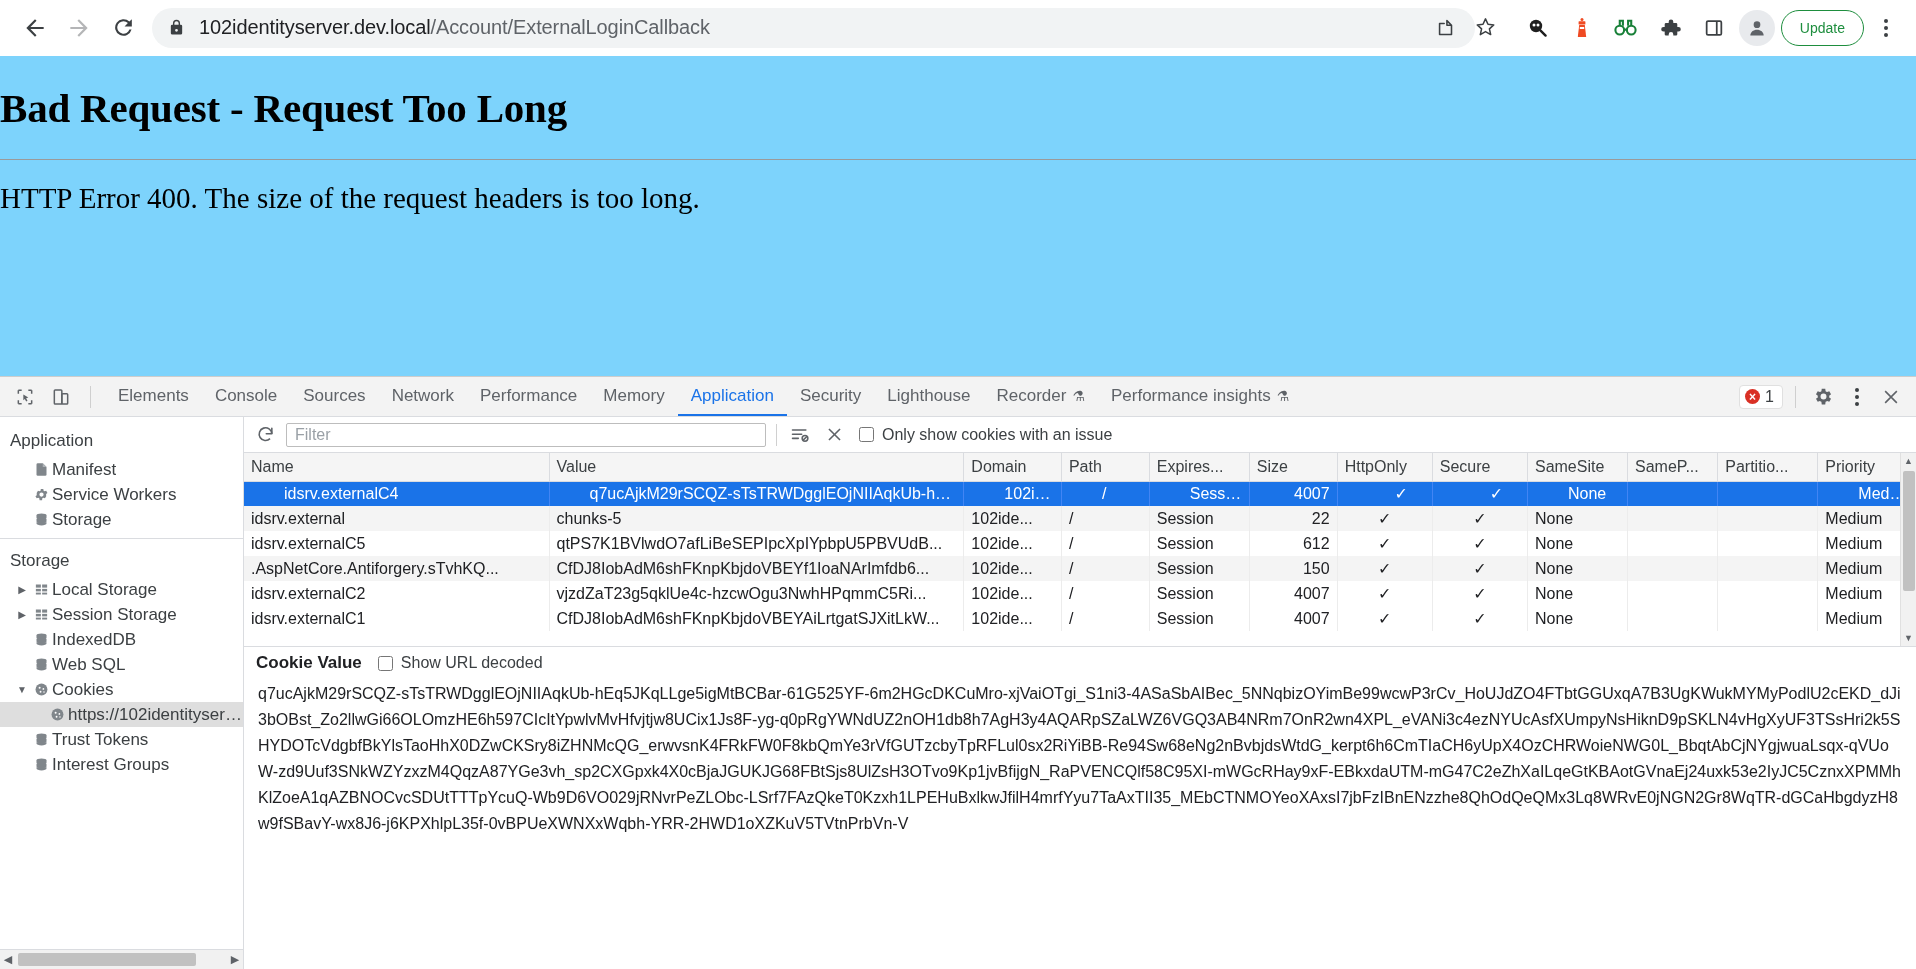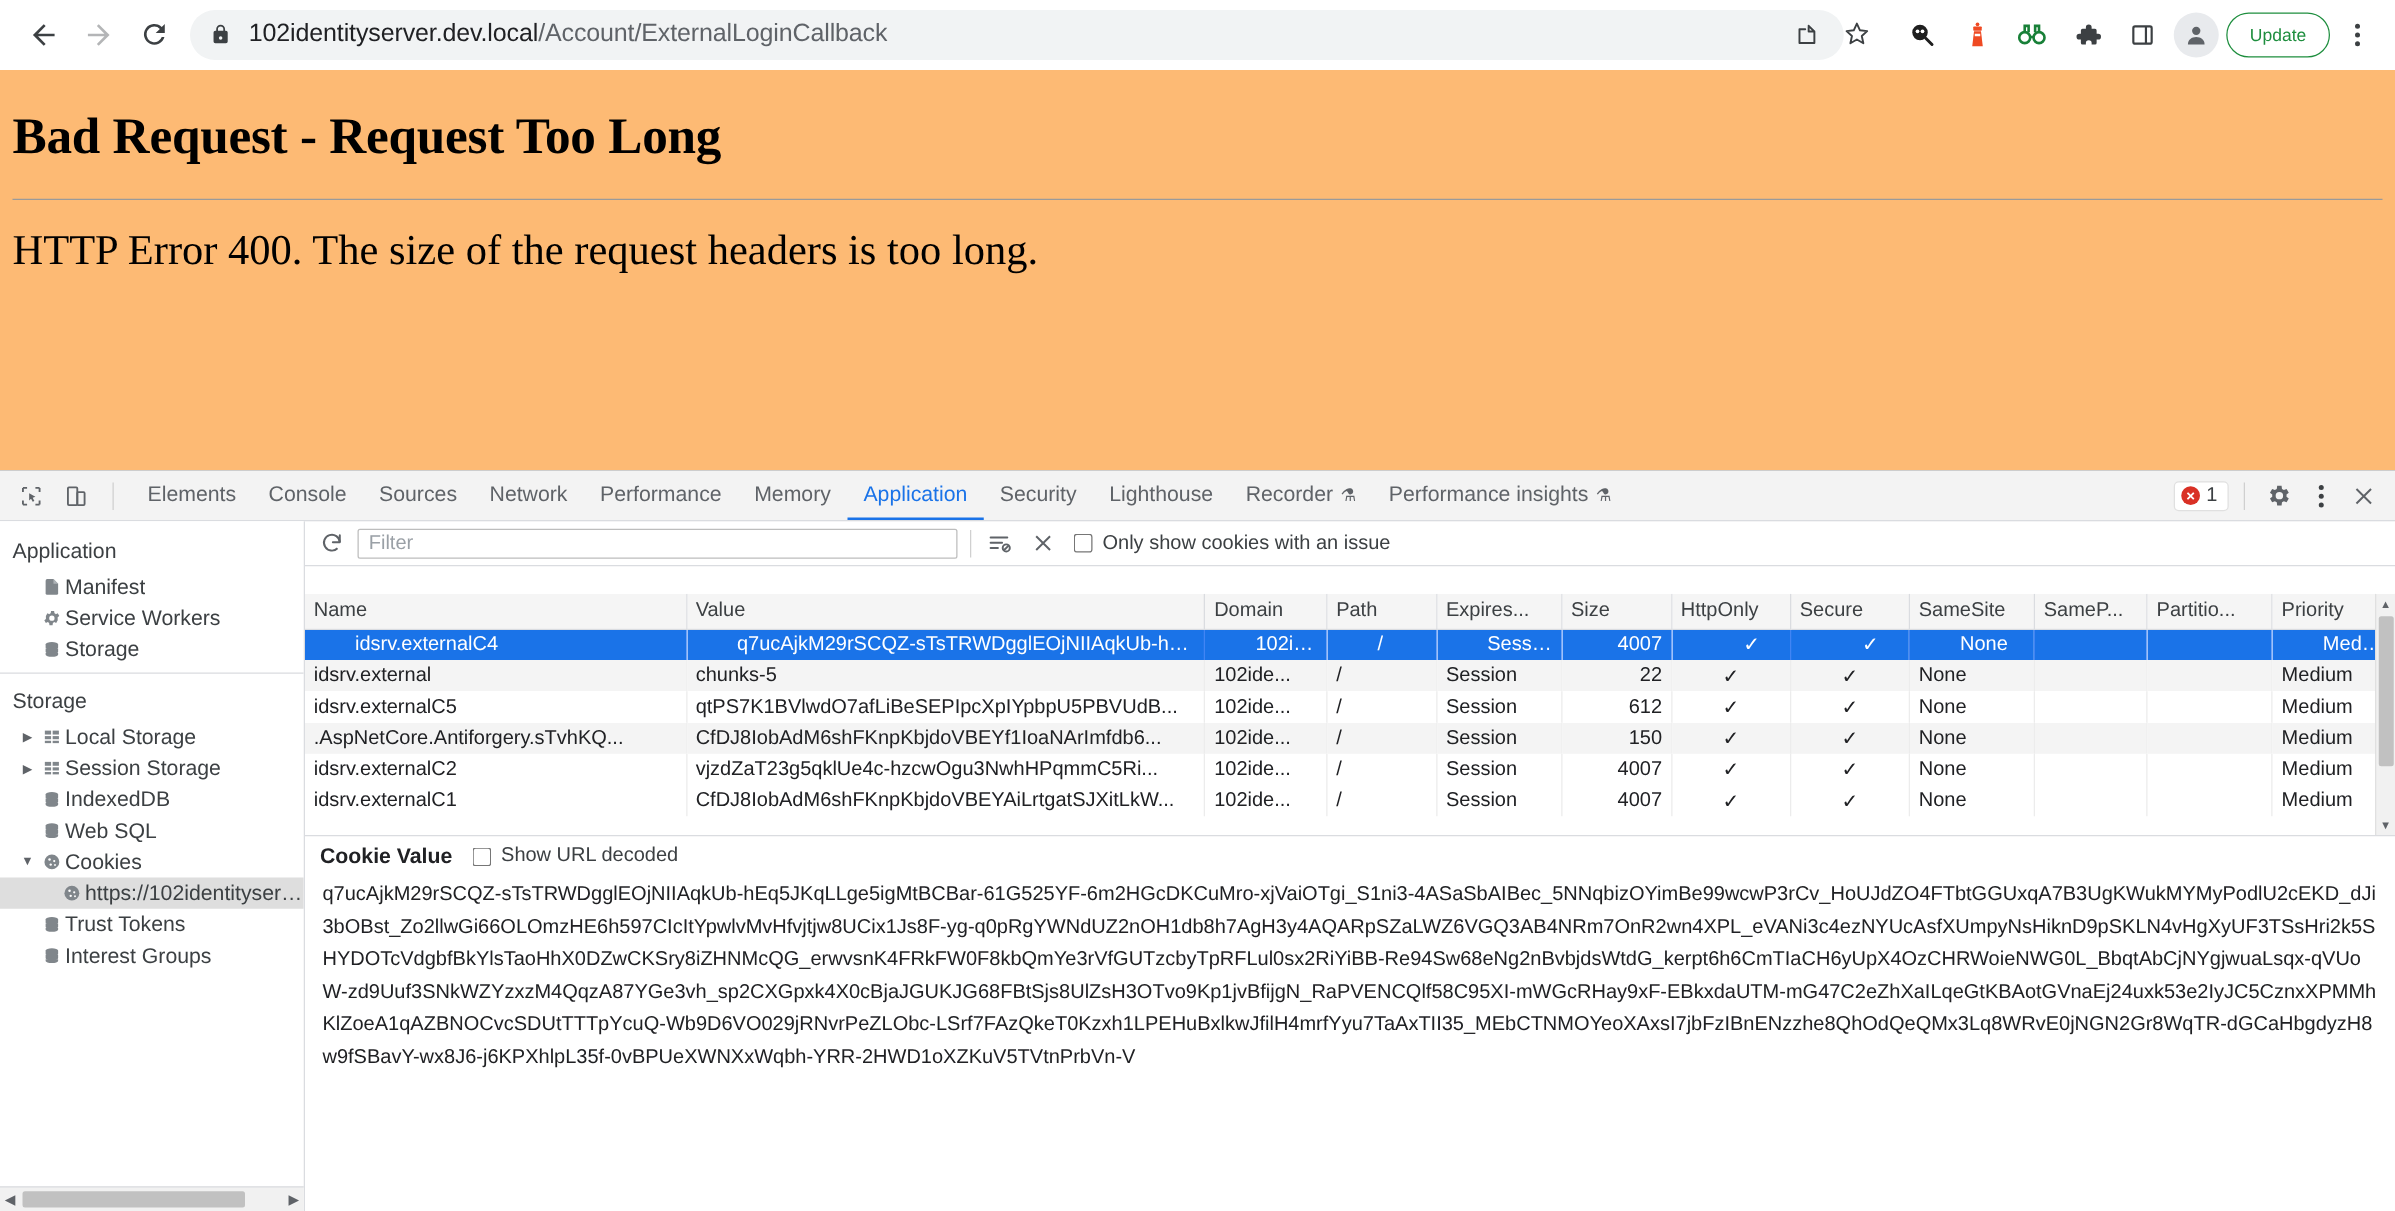--- a/index.html
+++ b/index.html
@@ -83,40 +83,40 @@
   .kebab {
     width: 32px; height: 38px;
     display: flex; flex-direction: column; align-items: center; justify-content: center;
     gap: 3px; cursor: pointer;
   }
   .kebab i { width: 4px; height: 4px; border-radius: 50%; background: #3c4043; display:block; }
 
   
   .page {
     height: 320px;
-    padding: 0 10px;
-    background: #fdba74;
+    padding: 0 0;
+    background: #7dd3fc;
     overflow: hidden;
   }
   .page h1 {
     font-family: "Liberation Serif", serif;
     font-weight: bold;
     font-size: 41px;
     margin: 28px 0 0 0;
     color: #000;
     letter-spacing: -0.2px;
   }
   .page hr {
     border: none;
     border-top: 1px solid #9a9a9a;
     margin: 27px 0 0 0;
   }
   .page p {
     font-family: "Liberation Serif", serif;
-    font-size: 34px;
+    font-size: 29px;
     margin: 22px 0 0 0;
     color: #000;
   }
 
   
   .devtools {
     position: absolute;
     left: 0; right: 0;
     top: 376px;
     bottom: 0;
@@ -244,21 +244,21 @@
     color: #3c4043;
     font-family: "Liberation Sans", sans-serif;
     outline: none;
   }
   .filter-input::placeholder { color: #9aa0a6; }
   .ct-divider { width:1px; height:22px; background:#d0d0d0; margin: 0 2px; }
   .ct-check { display: flex; align-items: center; gap: 8px; font-size: 16px; color: #3c4043; cursor: pointer; margin-left: 4px; }
   .ct-check input { width: 15px; height: 15px; margin: 0; }
 
   
-  .table-wrap { flex: 0 0 193px; display: flex; flex-direction: column; min-height: 0; position: relative; overflow: hidden; margin-top: 22px; }
+  .table-wrap { flex: 0 0 193px; display: flex; flex-direction: column; min-height: 0; position: relative; overflow: hidden; }
   table.cookies {
     width: 100%;
     border-collapse: collapse;
     table-layout: fixed;
     font-size: 16px;
   }
   table.cookies th {
     background: #f5f5f5;
     text-align: left;
     font-weight: normal;

